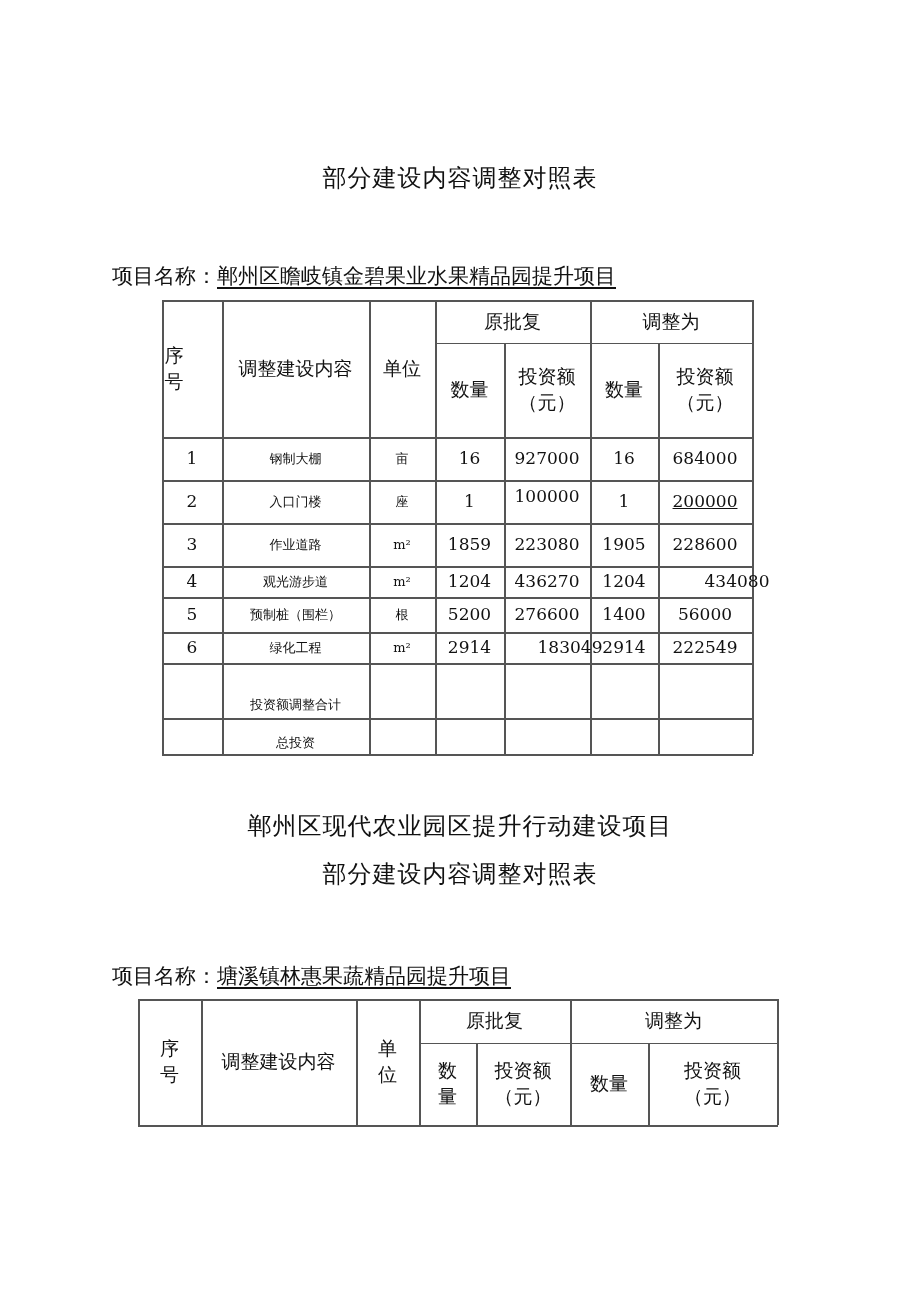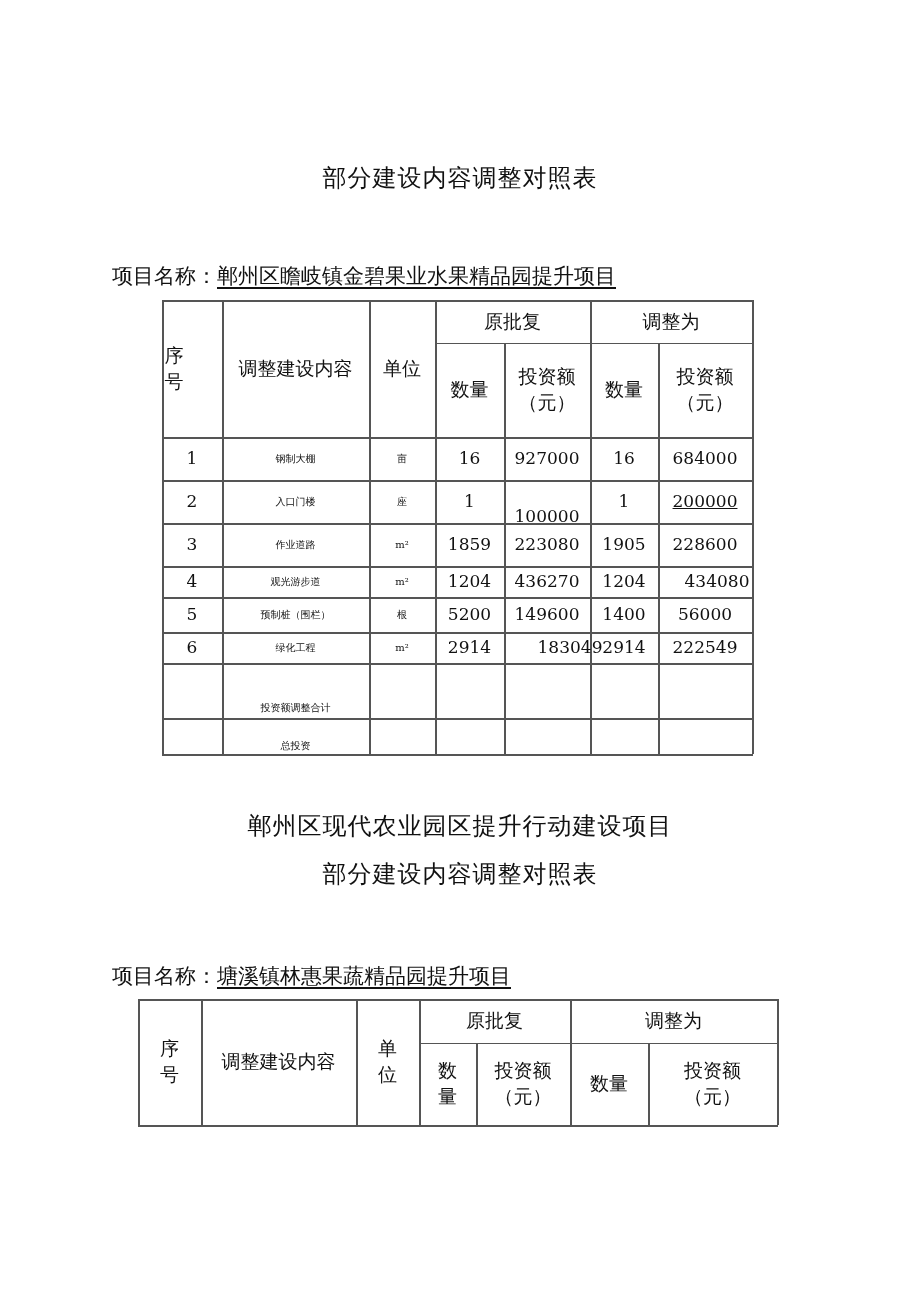--- a/index.html
+++ b/index.html
@@ -5,21 +5,21 @@
   html, body { margin:0; padding:0; background:#fff; }
   body { width:920px; height:1301px; position:relative; overflow:hidden;
          font-family:"DejaVu Serif","Liberation Serif",serif; color:#111; }
   .title { position:absolute; left:0; width:920px; text-align:center;
            font-family:"DejaVu Sans","Liberation Sans",sans-serif; font-size:24px; letter-spacing:1px; }
   .proj { position:absolute; font-size:21px; white-space:nowrap; }
   .proj .name { text-decoration:underline; text-underline-offset:4px; }
   .cell { position:absolute; box-sizing:border-box; display:flex; align-items:center; justify-content:center;
           text-align:center; font-size:19px; line-height:1.35; }
   .line { position:absolute; background:#555; }
-  .small { font-size:10px; }
+  .small { font-size:13px; }
   .num { font-size:17px; }
 </style>
 </head>
 <body>
 
 <div class="title" style="top:162px;">部分建设内容调整对照表</div>
 <div class="proj" style="left:112px; top:262px;">
   <span>项目名称：</span><span class="name">郸州区瞻岐镇金碧果业水果精品园提升项目</span>
 </div>
 
@@ -56,42 +56,42 @@
     <div class="cell small" style="left: 222px; top: 437px; width: 147px; height: 43px;">钢制大棚</div>
     <div class="cell small" style="left: 369px; top: 437px; width: 66px; height: 43px;">亩</div>
     <div class="cell num" style="left: 435px; top: 437px; width: 69px; height: 43px;">16</div>
     <div class="cell num" style="left: 504px; top: 437px; width: 86px; height: 43px;">927000</div>
     <div class="cell num" style="left: 590px; top: 437px; width: 68px; height: 43px;">16</div>
     <div class="cell num" style="left: 658px; top: 437px; width: 94px; height: 43px;">684000</div>
     <div class="cell num" style="left: 162px; top: 480px; width: 60px; height: 43px;">2</div>
     <div class="cell small" style="left: 222px; top: 480px; width: 147px; height: 43px;">入口门楼</div>
     <div class="cell small" style="left: 369px; top: 480px; width: 66px; height: 43px;">座</div>
     <div class="cell num" style="left: 435px; top: 480px; width: 69px; height: 43px;">1</div>
-    <div class="cell num" style="left: 504px; top: 500px; width: 86px; height: 33px;">100000</div>
+    <div class="cell num" style="left: 504px; top: 480px; width: 86px; height: 33px;">100000</div>
     <div class="cell num" style="left: 590px; top: 480px; width: 68px; height: 43px;">1</div>
     <div class="cell num" style="left: 658px; top: 480px; width: 94px; height: 43px; text-decoration: underline;">200000</div>
     <div class="cell num" style="left: 162px; top: 523px; width: 60px; height: 43px;">3</div>
     <div class="cell small" style="left: 222px; top: 523px; width: 147px; height: 43px;">作业道路</div>
     <div class="cell small" style="left: 369px; top: 523px; width: 66px; height: 43px;">m²</div>
     <div class="cell num" style="left: 435px; top: 523px; width: 69px; height: 43px;">1859</div>
     <div class="cell num" style="left: 504px; top: 523px; width: 86px; height: 43px;">223080</div>
     <div class="cell num" style="left: 590px; top: 523px; width: 68px; height: 43px;">1905</div>
     <div class="cell num" style="left: 658px; top: 523px; width: 94px; height: 43px;">228600</div>
     <div class="cell num" style="left: 162px; top: 566px; width: 60px; height: 31px;">4</div>
     <div class="cell small" style="left: 222px; top: 566px; width: 147px; height: 31px;">观光游步道</div>
     <div class="cell small" style="left: 369px; top: 566px; width: 66px; height: 31px;">m²</div>
     <div class="cell num" style="left: 435px; top: 566px; width: 69px; height: 31px;">1204</div>
     <div class="cell num" style="left: 504px; top: 566px; width: 86px; height: 31px;">436270</div>
     <div class="cell num" style="left: 590px; top: 566px; width: 68px; height: 31px;">1204</div>
-    <div class="cell num" style="left: 670px; top: 566px; width: 94px; height: 31px;">434080</div>
+    <div class="cell num" style="left: 690px; top: 566px; width: 94px; height: 31px;">434080</div>
     <div class="cell num" style="left: 162px; top: 597px; width: 60px; height: 35px;">5</div>
     <div class="cell small" style="left: 222px; top: 597px; width: 147px; height: 35px;">预制桩（围栏）</div>
     <div class="cell small" style="left: 369px; top: 597px; width: 66px; height: 35px;">根</div>
     <div class="cell num" style="left: 435px; top: 597px; width: 69px; height: 35px;">5200</div>
-    <div class="cell num" style="left: 504px; top: 597px; width: 86px; height: 35px;">149600</div>
+    <div class="cell num" style="left: 504px; top: 597px; width: 86px; height: 35px;">276600</div>
     <div class="cell num" style="left: 590px; top: 597px; width: 68px; height: 35px;">1400</div>
     <div class="cell num" style="left: 658px; top: 597px; width: 94px; height: 35px;">56000</div>
     <div class="cell num" style="left: 162px; top: 632px; width: 60px; height: 31px;">6</div>
     <div class="cell small" style="left: 222px; top: 632px; width: 147px; height: 31px;">绿化工程</div>
     <div class="cell small" style="left: 369px; top: 632px; width: 66px; height: 31px;">m²</div>
     <div class="cell num" style="left: 435px; top: 632px; width: 69px; height: 31px;">2914</div>
     <div class="cell num" style="left: 504px; top: 632px; width: 86px; height: 31px; padding-left: 46px;">183049</div>
     <div class="cell num" style="left: 590px; top: 632px; width: 68px; height: 31px;">2914</div>
     <div class="cell num" style="left: 658px; top: 632px; width: 94px; height: 31px;">222549</div>
     <div class="cell small" style="left: 222px; top: 663px; width: 147px; height: 55px; align-items: flex-end; padding-bottom: 4px;">投资额调整合计</div>

